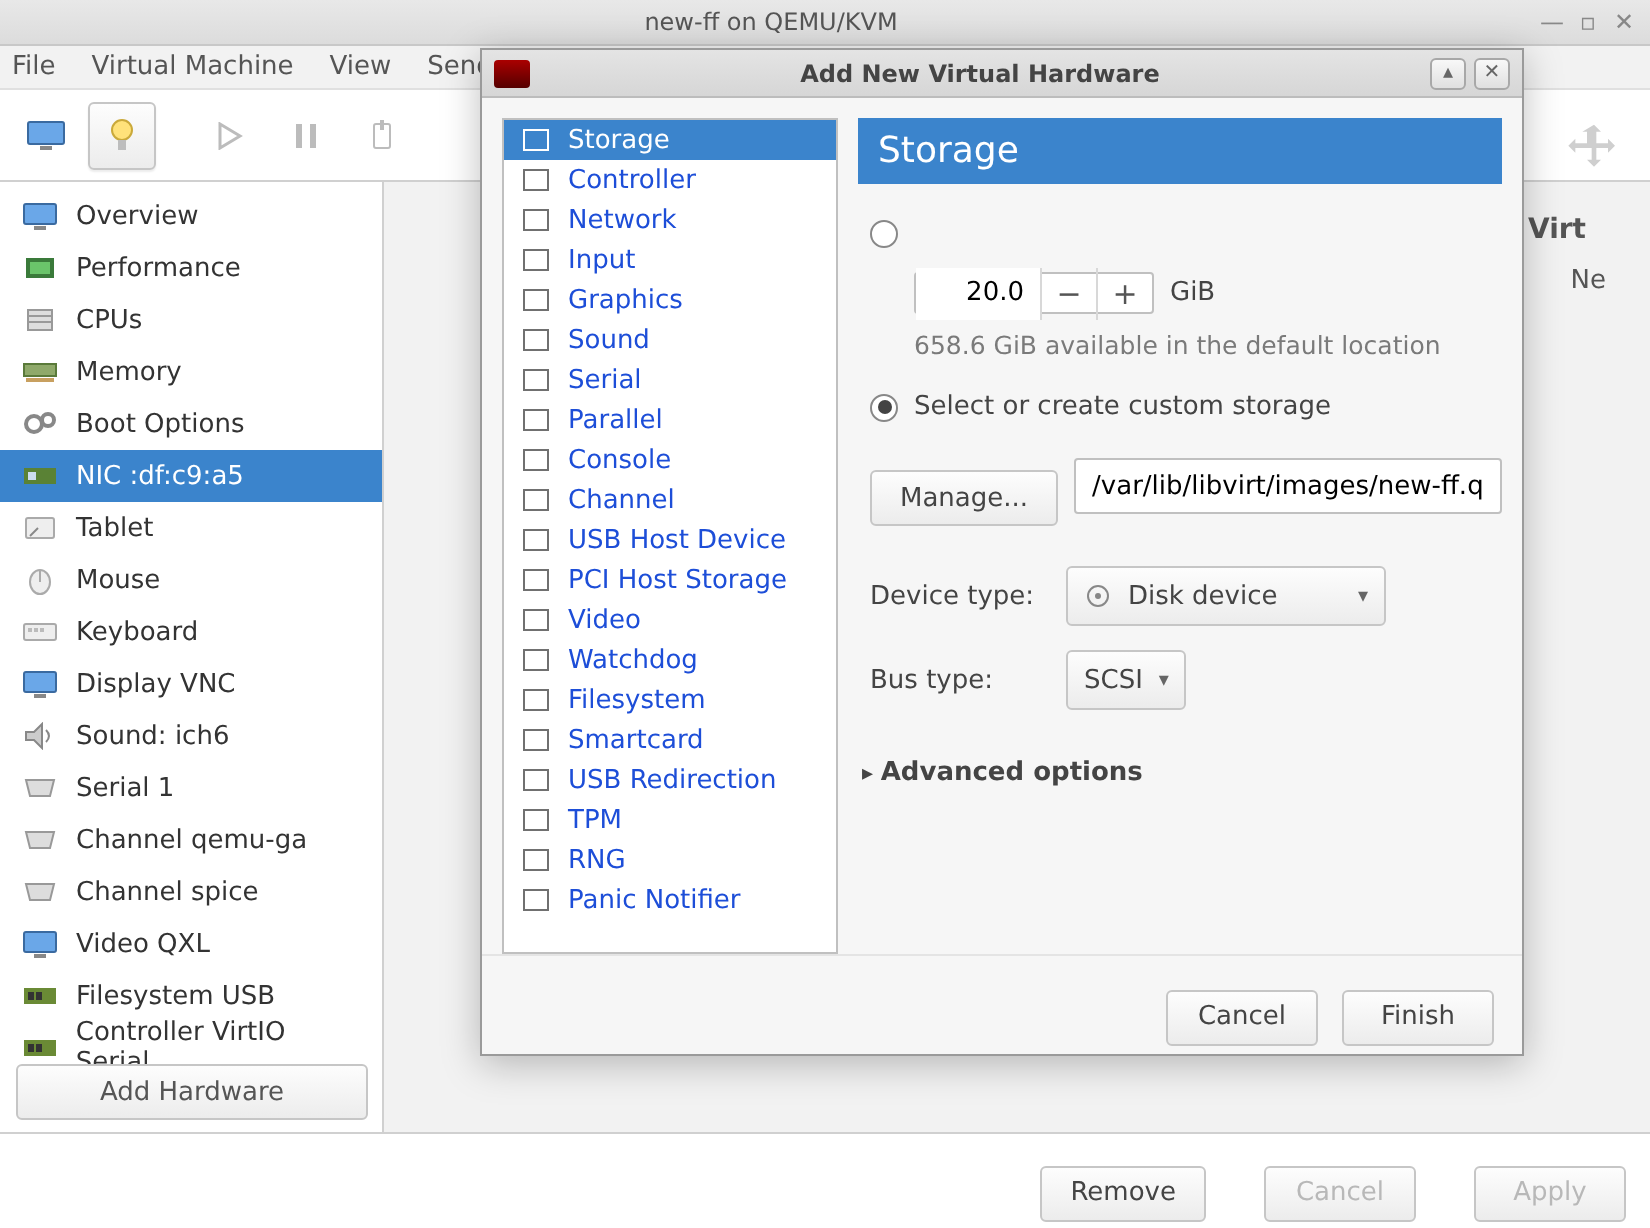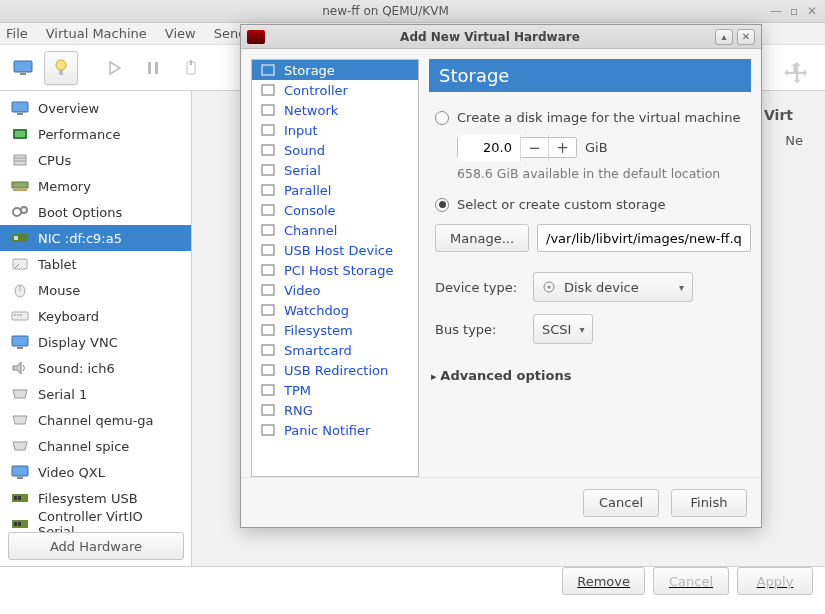--- a/index.html
+++ b/index.html
@@ -26,22 +26,22 @@
 .side-item { display:flex; align-items:center; gap:8px; padding:3px 8px 3px 10px; font-size:13px; color:#333; height:26px;}
 .side-item.selected { background:#3b84cc; color:#fff;}
 .side-icon { width:20px; height:18px; display:inline-flex; align-items:center; justify-content:center;}
 .add-hw { margin:6px 8px; height:28px; border:1px solid #c6c6c6; border-radius:3px; background:linear-gradient(#fdfdfd,#ececec); font-size:13px; color:#555; display:flex; align-items:center; justify-content:center; width:176px;}
 
 .content { flex:1; position:relative; padding:16px 22px; color:#555;}
 .content-head { font-weight:bold; font-size:14px; text-align:right; padding-right:10px; }
 .content-sub { text-align:right; font-size:13px; margin-top:10px;}
 
 
-.bottombar { position:absolute; bottom:0; left:0; right:0; height:48px; background:#fff; border-top:1px solid #d0d0d0; display:flex; justify-content:flex-end; padding:0 12px; gap:8px;text-decoration:underline;}
-.btn { height:28px; min-width:76px; padding:12px 14px; border:1px solid #c6c6c6; border-radius:3px; background:linear-gradient(#fdfdfd,#ececec); font-size:13px; color:#444; display:inline-flex; align-items:center; justify-content:center;}
+.bottombar { position:absolute; bottom:0; left:0; right:0; height:48px; background:#fff; border-top:1px solid #d0d0d0; display:flex; align-items:center; justify-content:flex-end; padding:0 12px; gap:29px;}
+.btn { height:28px; min-width:76px; padding:12px 14px; border:1px solid #c6c6c6; border-radius:3px; background:linear-gradient(#fdfdfd,#ececec); font-size:13px; color:#444; display:inline-flex; align-items:center; justify-content:center;margin-top:12px;}
 .btn.disabled { color:#b8b8b8; }
 
 
 .dialog { position:absolute; left:240px; top:24px; width:522px; height:504px; background:#f6f6f6; border:1px solid #9a9a9a; box-shadow:0 4px 18px rgba(0,0,0,.25); display:flex; flex-direction:column;}
 .dialog-titlebar { height:24px; background:linear-gradient(#e4e4e4,#d6d6d6); display:flex; align-items:center; padding:0 6px; font-size:12px; font-weight:bold; color:#444; border-bottom:1px solid #bcbcbc;}
 .dialog-titlebar .title { flex:1; text-align:center; }
 .dlg-icon { width:18px; height:14px; background:linear-gradient(#a00,#500); border-radius:2px; margin-right:4px;}
 .dlg-winbtn { width:18px; height:16px; margin-left:4px; border:1px solid #a8a8a8; border-radius:3px; background:linear-gradient(#f8f8f8,#e0e0e0); display:inline-flex; align-items:center; justify-content:center; font-size:10px; color:#666;}
 
 .dialog-body { flex:1; display:flex; padding:10px 10px 0 10px; gap:0; overflow:hidden;}
@@ -361,20 +361,28 @@
             </svg>
           </span>
           <span>Input</span>
         </div>
         <div class="hw-item">
           <span class="hw-icon">
             <svg width="14" height="12">
               <rect x="1" y="1" width="12" height="10" fill="none" stroke="#707070"></rect>
             </svg>
           </span>
+          <span>Graphics</span>
+        </div>
+        <div class="hw-item">
+          <span class="hw-icon">
+            <svg width="14" height="12">
+              <rect x="1" y="1" width="12" height="10" fill="none" stroke="#707070"></rect>
+            </svg>
+          </span>
           <span>Sound</span>
         </div>
         <div class="hw-item">
           <span class="hw-icon">
             <svg width="14" height="12">
               <rect x="1" y="1" width="12" height="10" fill="none" stroke="#707070"></rect>
             </svg>
           </span>
           <span>Serial</span>
         </div>
@@ -481,21 +489,20 @@
             </svg>
           </span>
           <span>Panic Notifier</span>
         </div>
       </div>
     <div class="hw-form">
       <div class="section-header">Storage</div>
 
       <div class="form-row">
         <span class="radio"></span>
-        <span>Create a disk image for the virtual machine</span>
       </div>
       <div class="form-row" style="margin-left:28px;">
         <div class="spinner">
           <input value="20.0" style="">
           <div class="sbtn">−</div>
           <div class="sbtn">+</div>
         </div>
         <span>GiB</span>
       </div>
       <div class="hint">658.6 GiB available in the default location</div>

